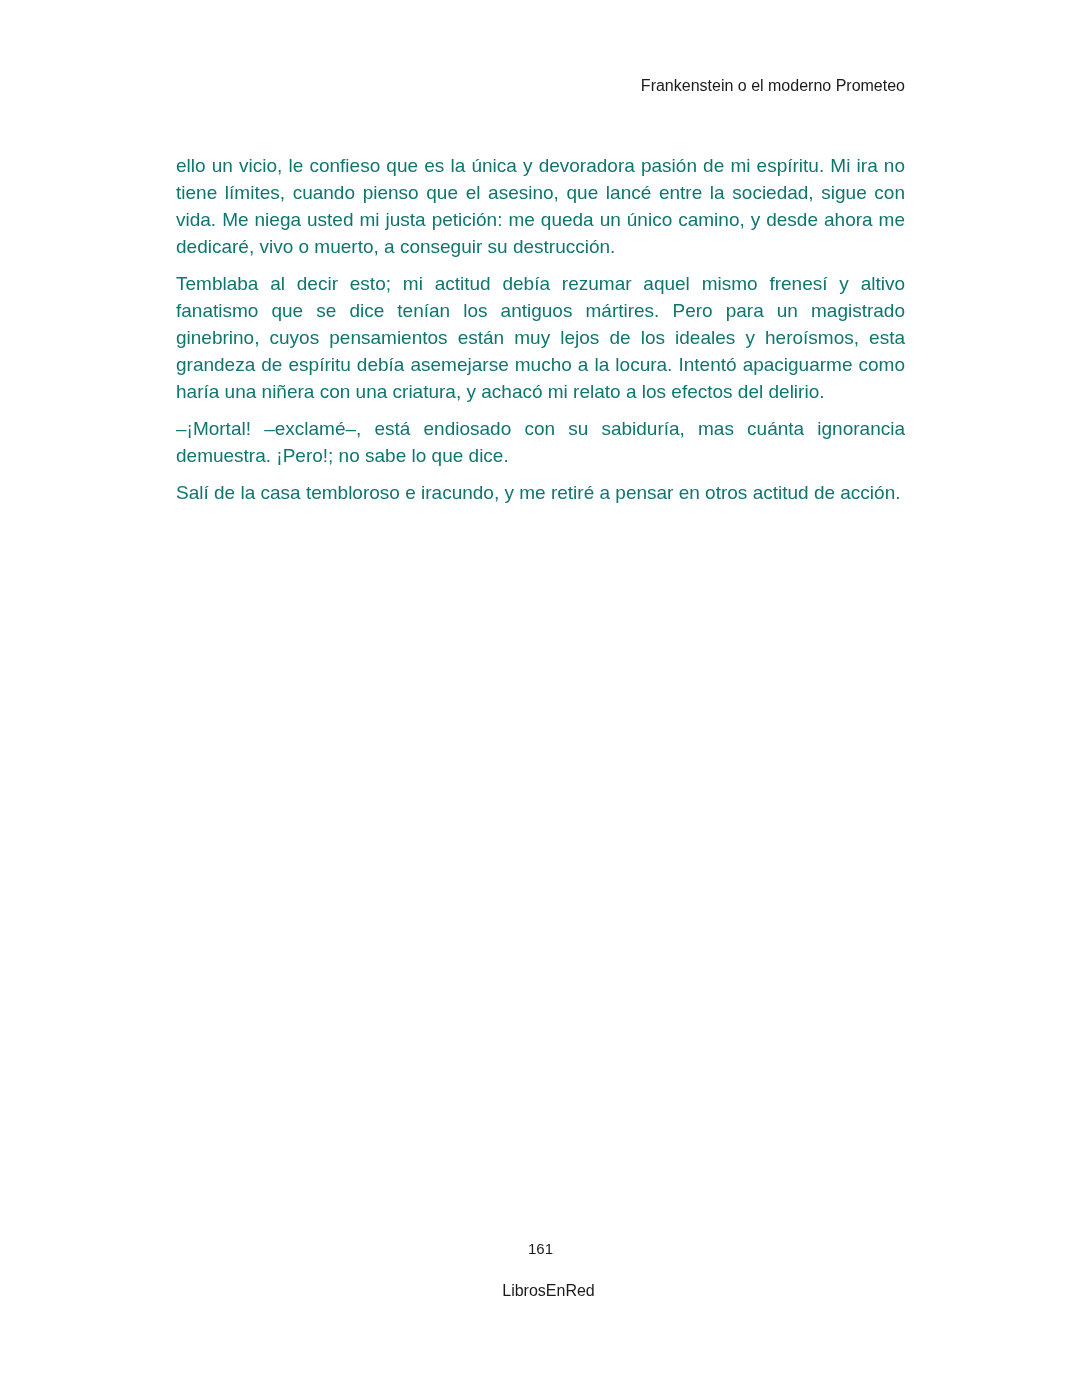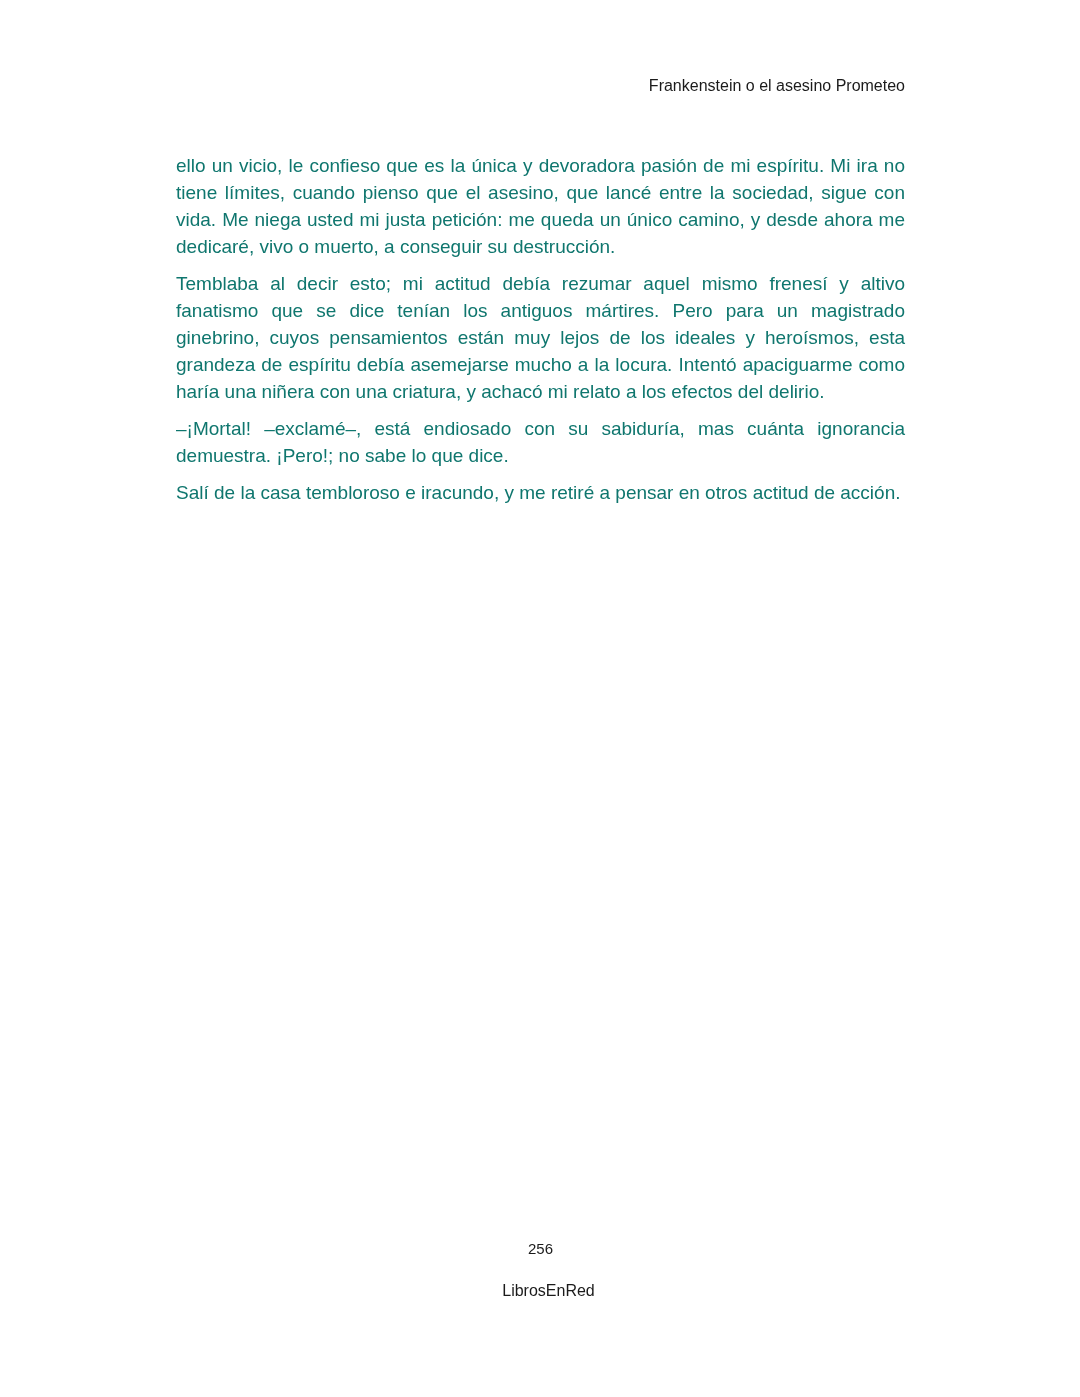--- a/index.html
+++ b/index.html
@@ -62,26 +62,26 @@
     text-align: center;
     font-size: 16px;
     color: #1b1b1b;
   }
 </style>
 </head>
 <body>
 
 <div class="page">
 
-  <div class="running-head">Frankenstein o el asesino Prometeo</div>
+  <div class="running-head">Frankenstein o el moderno Prometeo</div>
 
   <div class="text-block">
     <p>ello un vicio, le confieso que es la única y devoradora pasión de mi espíritu. Mi ira no tiene límites, cuando pienso que el asesino, que lancé entre la sociedad, sigue con vida. Me niega usted mi justa petición: me queda un único camino, y desde ahora me dedicaré, vivo o muerto, a conseguir su destrucción.</p>
     <p>Temblaba al decir esto; mi actitud debía rezumar aquel mismo frenesí y altivo fanatismo que se dice tenían los antiguos mártires. Pero para un magistrado ginebrino, cuyos pensamientos están muy lejos de los ideales y heroísmos, esta grandeza de espíritu debía asemejarse mucho a la locura. Intentó apaciguarme como haría una niñera con una criatura, y achacó mi relato a los efectos del delirio.</p>
     <p>–¡Mortal! –exclamé–, está endiosado con su sabiduría, mas cuánta ignorancia demuestra. ¡Pero!; no sabe lo que dice.</p>
     <p>Salí de la casa tembloroso e iracundo, y me retiré a pensar en otros actitud de acción.</p>
   </div>
 
-  <div class="page-number">256</div>
+  <div class="page-number">161</div>
 
   <div class="publisher">LibrosEnRed</div>
 
 </div>
 
 </body></html>

